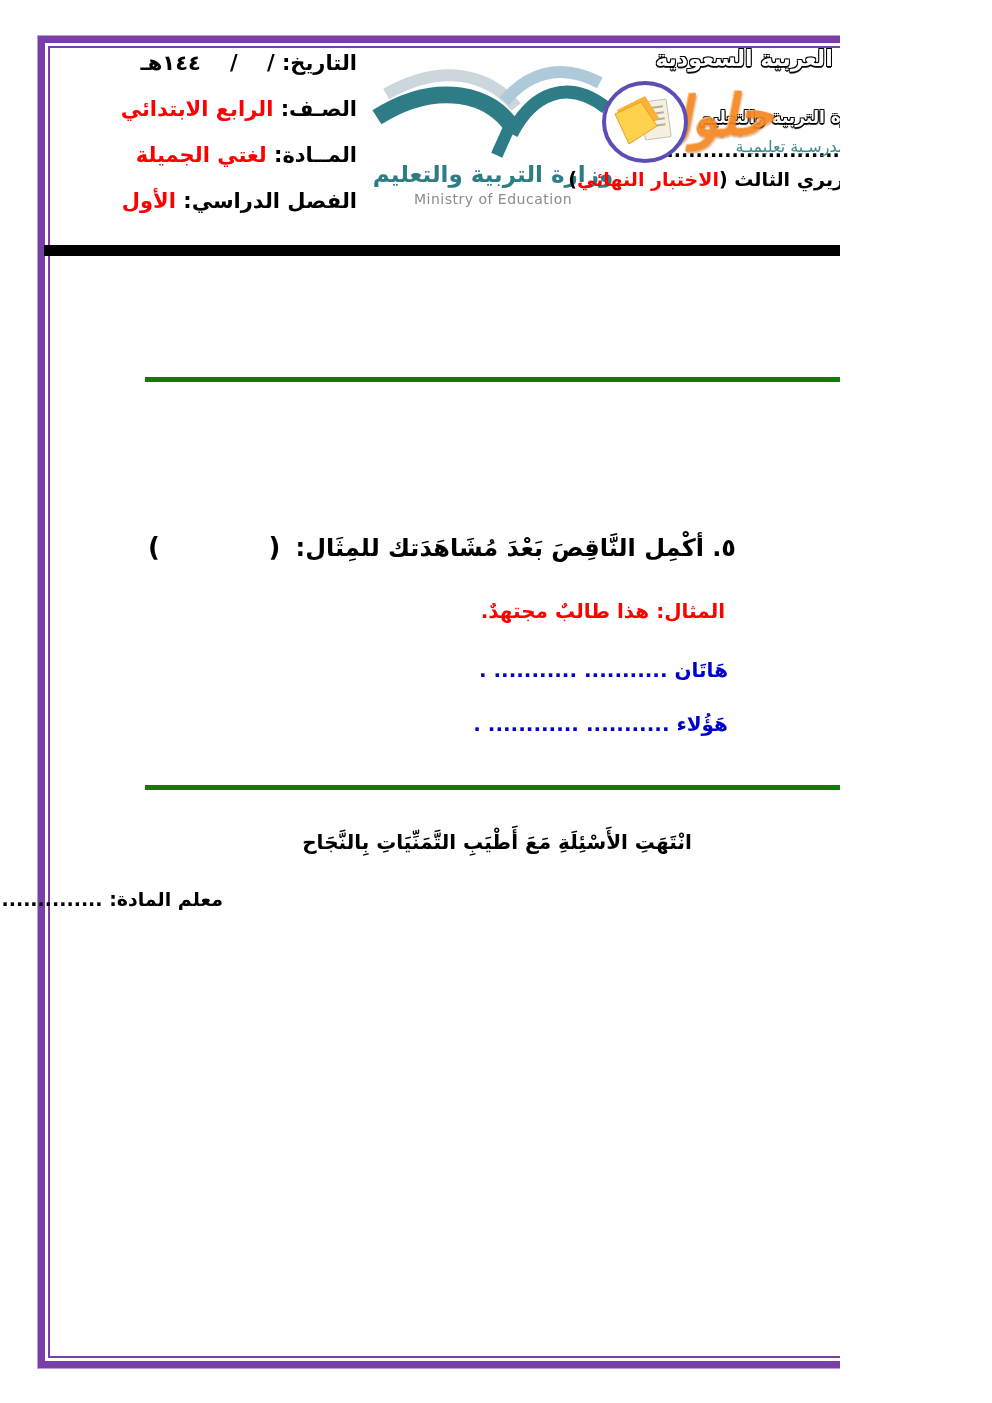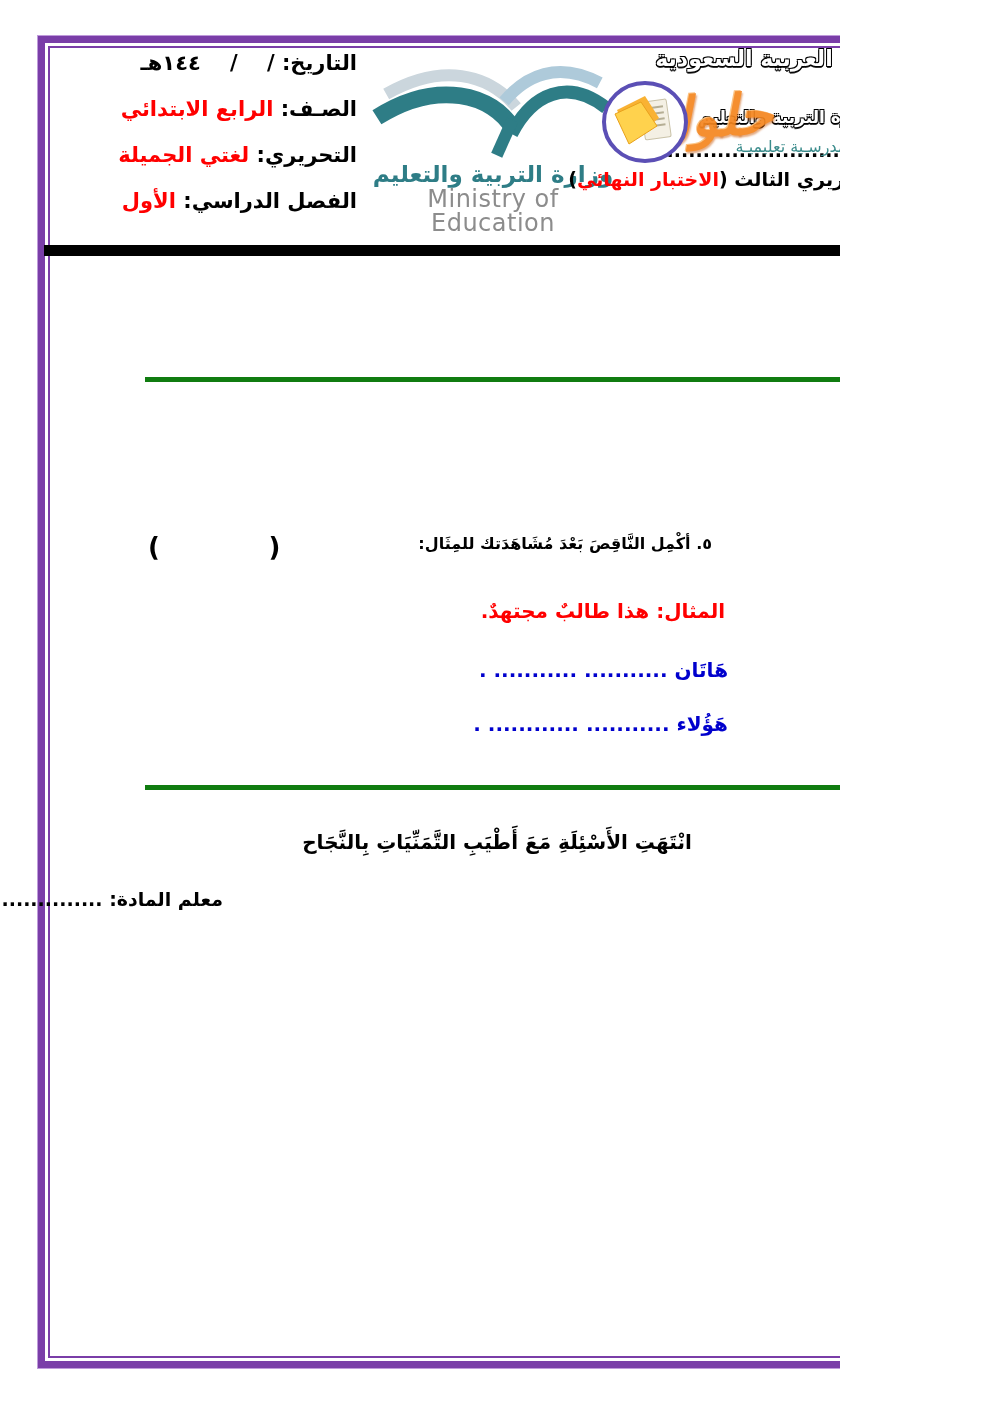--- a/index.html
+++ b/index.html
@@ -11,21 +11,21 @@
   .frame{position:absolute;left:38px;top:36px;width:903px;height:1318px;border:7px solid #7A3EA8;box-shadow:0 0 0 1px #bf9bdb;}
   .frame-inner{position:absolute;left:3px;top:3px;right:3px;bottom:3px;border:2px solid #7A3EA8;}
   
   .info-col{position:absolute;left:55px;top:48px;width:302px;direction:rtl;text-align:right;}
   .info-row{font-size:21px;font-weight:bold;color:#000;margin-bottom:16px;line-height:30px;white-space:pre;}
   .info-value-red{color:#FF0000;}
   .info-value-black{color:#000;}
 
   .logo-block{position:absolute;left:365px;top:55px;width:256px;text-align:center;}
   .logo-ar{font-size:23px;font-weight:bold;color:#2E7D86;line-height:26px;margin-top:-2px;}
-  .logo-en{font-size:24px;color:#8C8C8C;line-height:24px;letter-spacing:0.5px;}
+  .logo-en{font-size:14px;color:#8C8C8C;line-height:24px;letter-spacing:0.5px;}
 
   .right-block{position:absolute;left:622px;top:44px;width:332px;direction:rtl;text-align:center;}
   .kingdom-text,.ministry-deco{
     font-weight:bold;color:#ffffff;
     text-shadow:-1px -1px 0 #000,1px -1px 0 #000,-1px 1px 0 #000,1px 1px 0 #000,0 2px 0 #333;
     letter-spacing:1px;
   }
   .kingdom-text{font-size:22px;line-height:30px;}
   .ministry-deco{font-size:17px;line-height:22px;margin-top:32px;}
   .school-line,.exam-line,.name-line{
@@ -44,21 +44,21 @@
   }
   .hulul-icon{position:absolute;left:601px;top:80px;z-index:6;}
 
   .black-bar{position:absolute;left:44px;top:245px;width:905px;height:11px;background:#000;}
 
   .green-line{position:absolute;left:145px;width:700px;height:5px;background:#107C10;}
   .green-line.l1{top:377px;}
   .green-line.l2{top:785px;}
 
   
-  .question-text{position:absolute;right:128px;top:534px;direction:rtl;font-size:16px;font-weight:bold;color:#000;white-space:pre;}
+  .question-text{position:absolute;right:104px;top:534px;direction:rtl;font-size:24px;font-weight:bold;color:#000;white-space:pre;}
   .score-parens{position:absolute;left:148px;top:532px;font-size:26px;font-weight:bold;color:#000;white-space:pre;}
   .example-text{position:absolute;right:115px;top:599px;direction:rtl;font-size:20px;font-weight:bold;color:#FF0000;white-space:pre;}
   .blue-item{position:absolute;right:112px;direction:rtl;font-size:20px;font-weight:bold;color:#0000CD;white-space:pre;}
   .blue-item.i1{top:658px;}
   .blue-item.i2{top:712px;}
 
   
   .closing-text{position:absolute;left:1px;top:830px;width:992px;text-align:center;direction:rtl;font-size:20px;font-weight:bold;color:#000;}
   .sig-guardian{position:absolute;right:114px;top:888px;direction:rtl;font-size:19px;font-weight:bold;color:#000;white-space:pre;}
   .sig-teacher{position:absolute;right:617px;top:888px;direction:rtl;font-size:19px;font-weight:bold;color:#000;white-space:pre;}
@@ -68,21 +68,21 @@
 
 <div class="page">
 
   <div class="frame">
     <div class="frame-inner"></div>
   </div>
 
   <div class="info-col">
     <div class="info-row"><span>التاريخ: </span><span class="info-value-black">/&nbsp;&nbsp;&nbsp; /&nbsp;&nbsp;&nbsp; ١٤٤هـ</span></div>
     <div class="info-row"><span>الصـف: </span><span class="info-value-red">الرابع الابتدائي</span></div>
-    <div class="info-row"><span>التحريري: </span><span class="info-value-red">لغتي الجميلة</span></div>
+    <div class="info-row"><span>المــادة: </span><span class="info-value-red">لغتي الجميلة</span></div>
     <div class="info-row"><span>الفصل الدراسي: </span><span class="info-value-red">الأول</span></div>
   </div>
 
   <div class="logo-block">
     <svg width="256" height="104" viewBox="0 0 260 112">
       <path d="M15,42 C75,8 125,20 155,56" stroke="#CBD6DD" stroke-width="13" fill="none"></path>
       <path d="M245,30 C200,6 165,22 142,50" stroke="#AECADA" stroke-width="13" fill="none"></path>
       <path d="M5,67 C70,26 130,42 152,80" stroke="#2E7D86" stroke-width="18" fill="none"></path>
       <path d="M252,57 C210,24 172,42 150,85" stroke="#2E7D86" stroke-width="14" fill="none"></path>
       <path d="M151,70 L134,108" stroke="#2E7D86" stroke-width="13" fill="none"></path>

